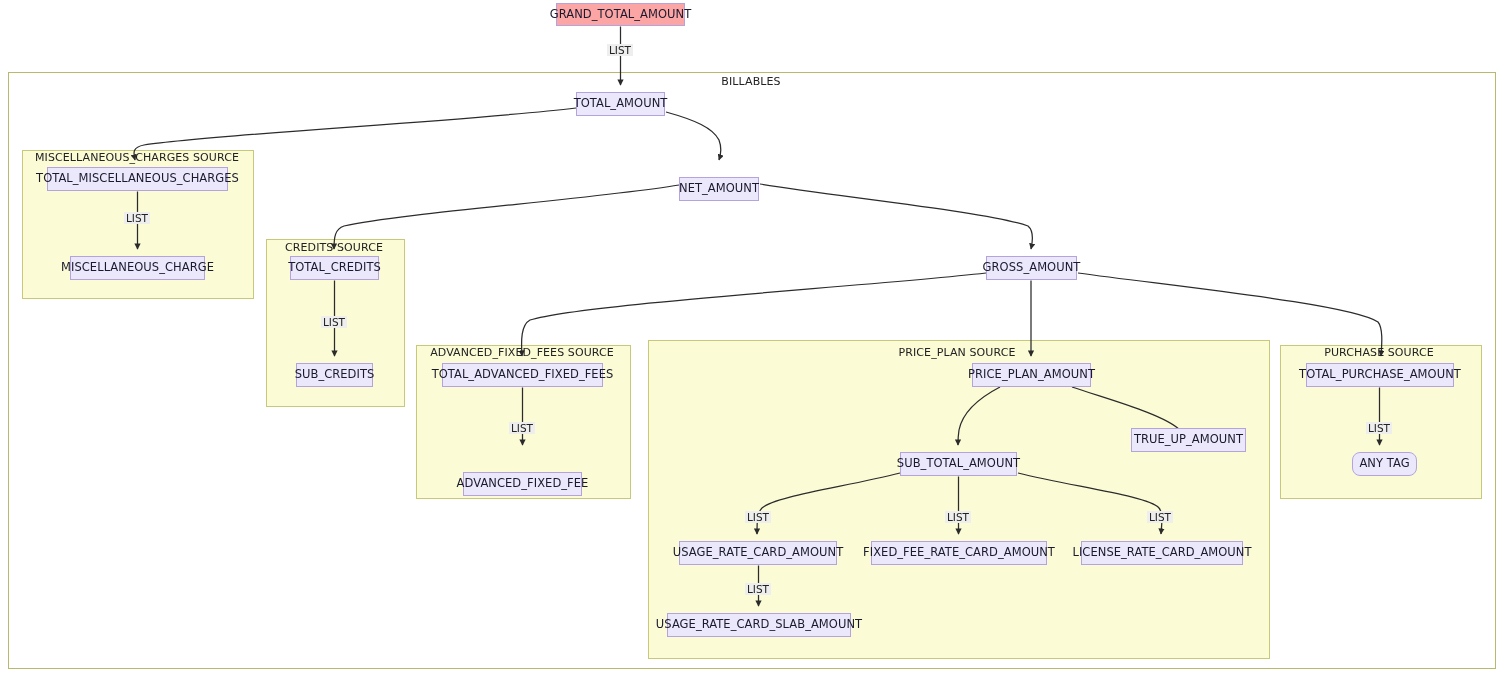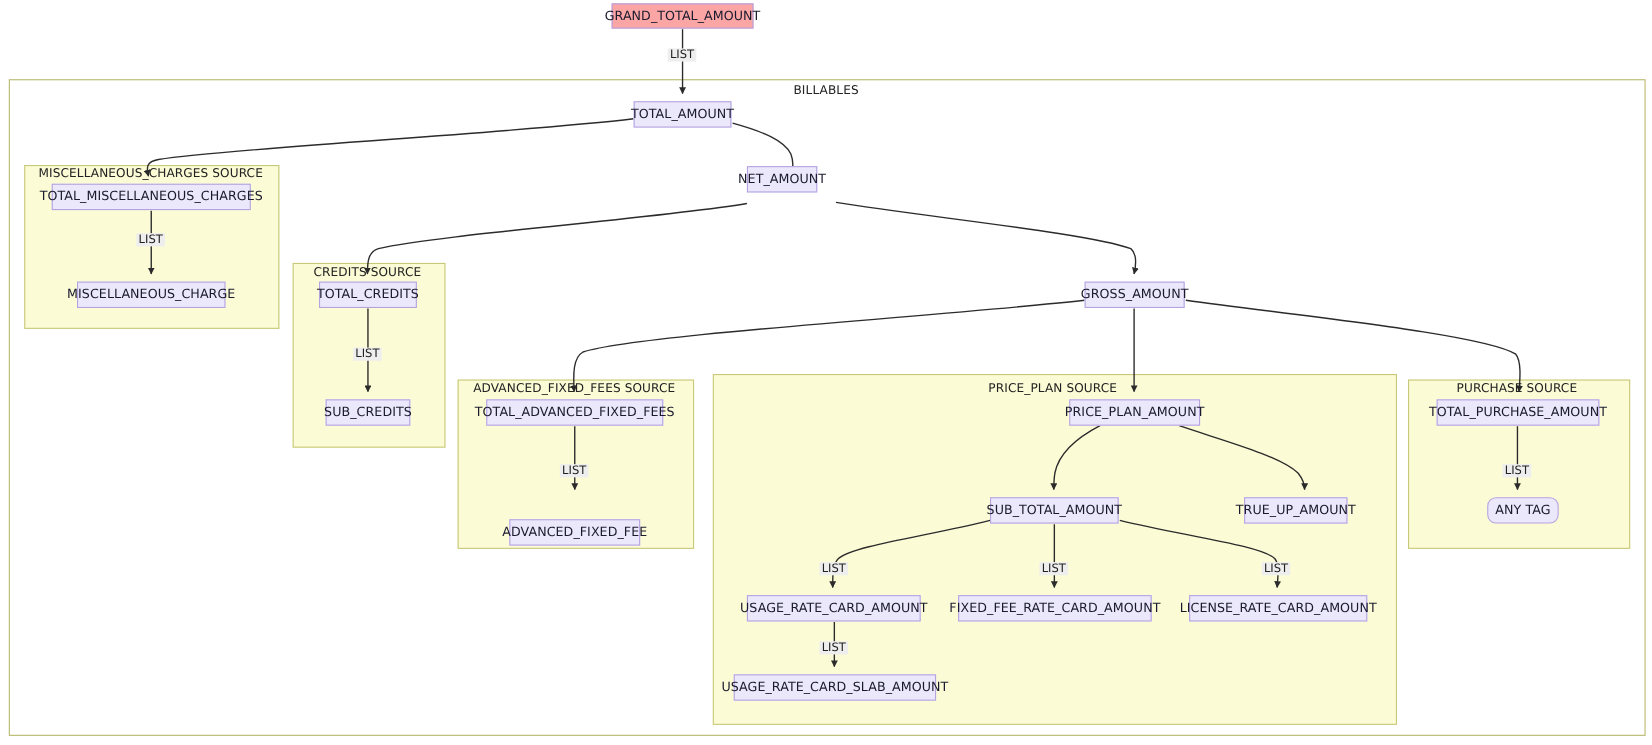--- a/index.html
+++ b/index.html
@@ -109,29 +109,29 @@
       <div class="cluster" style="left: 648px; top: 340px; width: 620px; height: 317px; background: rgb(251, 251, 214); border-color: rgb(200, 200, 122);"></div>
       <div class="cluster-label" style="left: 957px; top: 346px;">PRICE_PLAN SOURCE</div>
       <div class="cluster" style="left: 1280px; top: 345px; width: 200px; height: 152px; background: rgb(251, 251, 214); border-color: rgb(200, 200, 122);"></div>
       <div class="cluster-label" style="left: 1379px; top: 346px;">PURCHASE SOURCE</div>
     </div>
   <div id="nodes">
       <div class="node" style="left: 556px; top: 3px; width: 129px; height: 23px; background: #fca5a5; border-color: rgb(181, 163, 224);">GRAND_TOTAL_AMOUNT</div>
       <div class="node" style="left: 576px; top: 92px; width: 89px; height: 24px; background: rgb(236, 232, 251); border-color: rgb(181, 163, 224);">TOTAL_AMOUNT</div>
       <div class="node" style="left: 47px; top: 167px; width: 181px; height: 24px; background: rgb(236, 232, 251); border-color: rgb(181, 163, 224);">TOTAL_MISCELLANEOUS_CHARGES</div>
       <div class="node" style="left: 70px; top: 256px; width: 135px; height: 24px; background: rgb(236, 232, 251); border-color: rgb(181, 163, 224);">MISCELLANEOUS_CHARGE</div>
-      <div class="node" style="left: 679px; top: 151px; width: 64px; height: 24px; background: rgb(236, 232, 251); border-color: rgb(181, 163, 224);">NET_AMOUNT</div>
+      <div class="node" style="left: 679px; top: 177px; width: 80px; height: 24px; background: rgb(236, 232, 251); border-color: rgb(181, 163, 224);">NET_AMOUNT</div>
       <div class="node" style="left: 290px; top: 256px; width: 89px; height: 24px; background: rgb(236, 232, 251); border-color: rgb(181, 163, 224);">TOTAL_CREDITS</div>
       <div class="node" style="left: 296px; top: 363px; width: 77px; height: 24px; background: rgb(236, 232, 251); border-color: rgb(181, 163, 224);">SUB_CREDITS</div>
       <div class="node" style="left: 986px; top: 256px; width: 91px; height: 24px; background: rgb(236, 232, 251); border-color: rgb(181, 163, 224);">GROSS_AMOUNT</div>
       <div class="node" style="left: 442px; top: 363px; width: 161px; height: 24px; background: rgb(236, 232, 251); border-color: rgb(181, 163, 224);">TOTAL_ADVANCED_FIXED_FEES</div>
       <div class="node" style="left: 463px; top: 452px; width: 119px; height: 24px; background: rgb(236, 232, 251); border-color: rgb(181, 163, 224); margin-top: 20px;">ADVANCED_FIXED_FEE</div>
       <div class="node" style="left: 972px; top: 363px; width: 119px; height: 24px; background: rgb(236, 232, 251); border-color: rgb(181, 163, 224);">PRICE_PLAN_AMOUNT</div>
       <div class="node" style="left: 900px; top: 452px; width: 117px; height: 24px; background: rgb(236, 232, 251); border-color: rgb(181, 163, 224);">SUB_TOTAL_AMOUNT</div>
-      <div class="node" style="left: 1131px; top: 452px; width: 94px; height: 24px; background: rgb(236, 232, 251); border-color: rgb(181, 163, 224);">TRUE_UP_AMOUNT</div>
+      <div class="node" style="left: 1131px; top: 428px; width: 115px; height: 24px; background: rgb(236, 232, 251); border-color: rgb(181, 163, 224);">TRUE_UP_AMOUNT</div>
       <div class="node" style="left: 679px; top: 541px; width: 158px; height: 24px; background: rgb(236, 232, 251); border-color: rgb(181, 163, 224);">USAGE_RATE_CARD_AMOUNT</div>
       <div class="node" style="left: 871px; top: 541px; width: 176px; height: 24px; background: rgb(236, 232, 251); border-color: rgb(181, 163, 224);">FIXED_FEE_RATE_CARD_AMOUNT</div>
       <div class="node" style="left: 1081px; top: 541px; width: 162px; height: 24px; background: rgb(236, 232, 251); border-color: rgb(181, 163, 224);">LICENSE_RATE_CARD_AMOUNT</div>
       <div class="node" style="left: 667px; top: 613px; width: 184px; height: 24px; background: rgb(236, 232, 251); border-color: rgb(181, 163, 224);">USAGE_RATE_CARD_SLAB_AMOUNT</div>
       <div class="node" style="left: 1306px; top: 363px; width: 148px; height: 24px; background: rgb(236, 232, 251); border-color: rgb(181, 163, 224);">TOTAL_PURCHASE_AMOUNT</div>
       <div class="node rounded" style="left: 1352px; top: 452px; width: 65px; height: 24px; background: rgb(236, 232, 251); border-color: rgb(181, 163, 224);">ANY TAG</div>
     </div>
   <div id="edge-labels">
       <div class="edge-label" style="left: 620px; top: 50px; background: rgb(238, 238, 238);">LIST</div>
       <div class="edge-label" style="left: 137px; top: 218px; background: rgb(238, 238, 238);">LIST</div>

